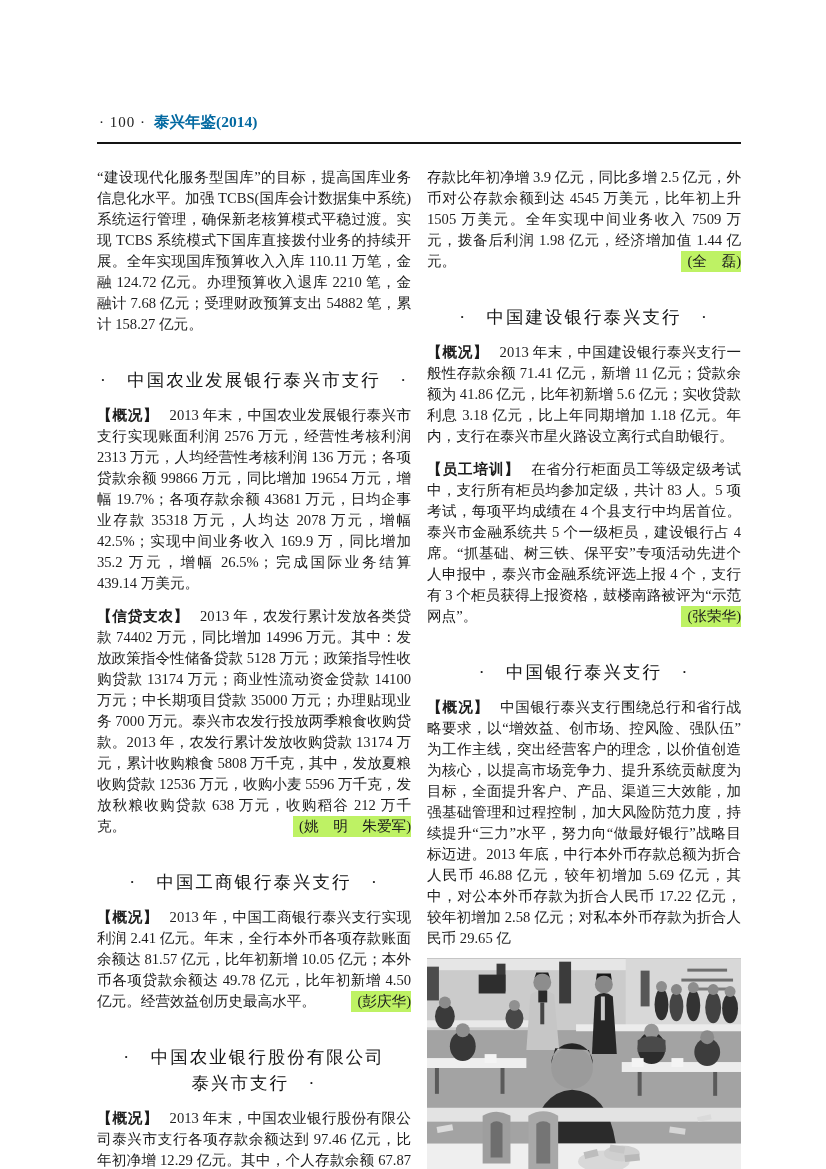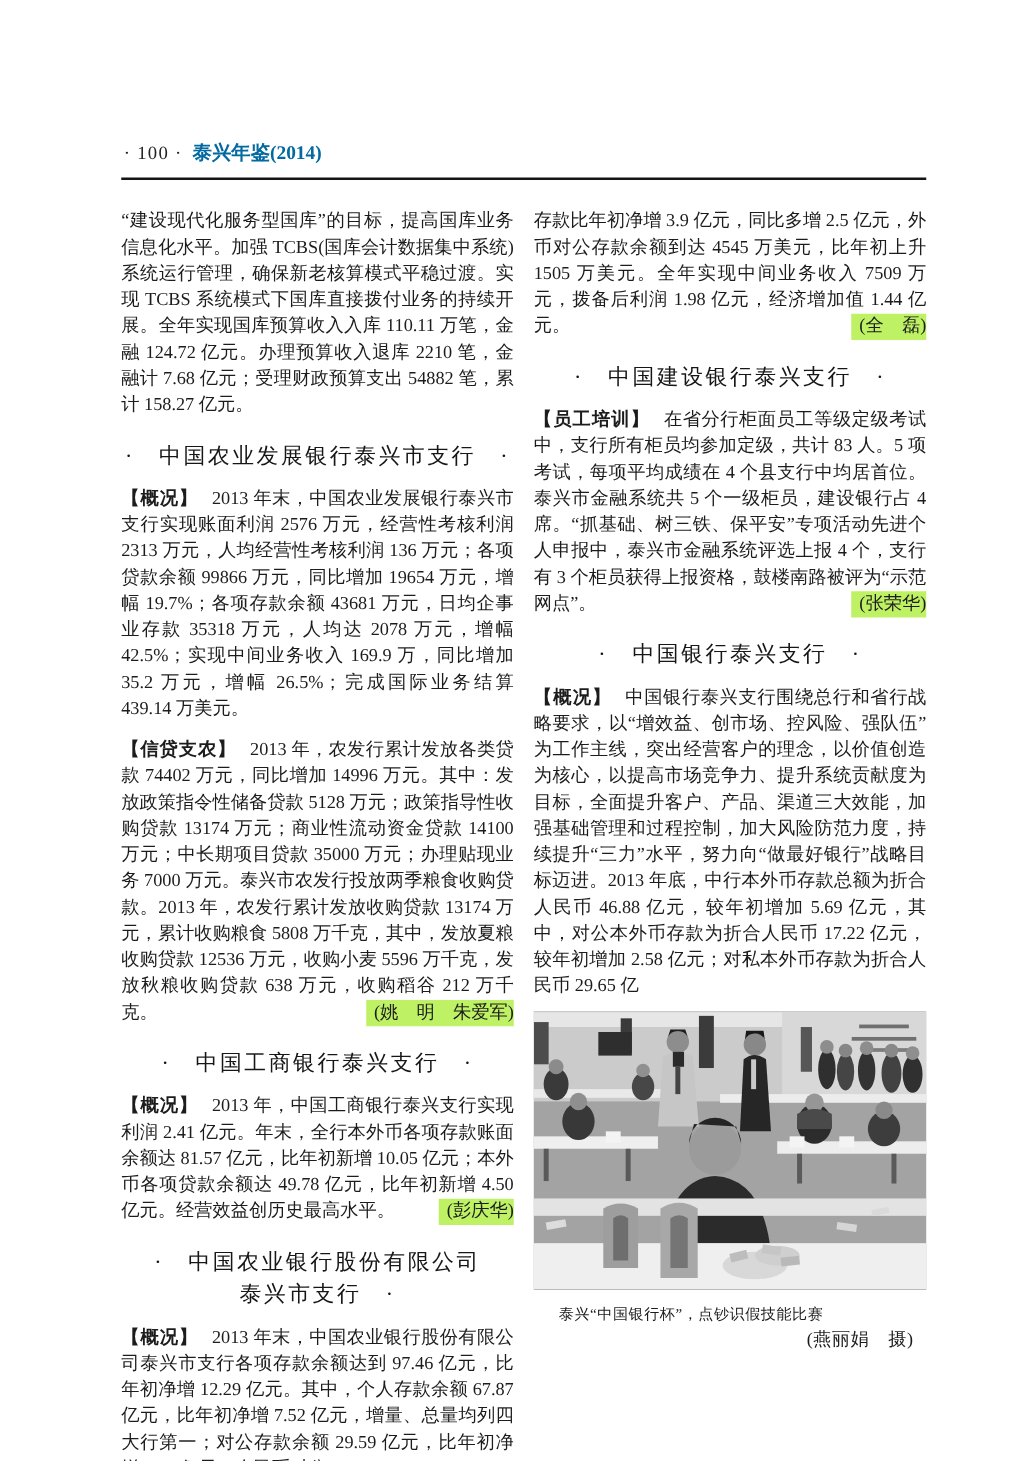--- a/index.html
+++ b/index.html
@@ -17,21 +17,21 @@
   .cols{display:flex;gap:16px;margin-top:11px;}
   .col{width:314px;}
 
   p.body{font-size:14.6px;line-height:21px;text-align:justify;
          margin:12px 0 9px 0;position:relative;word-break:break-word;}
   p.body .label{font-weight:bold;margin-right:11px;letter-spacing:.5px;}
   .sig{position:absolute;right:0;bottom:0;background:#bef264;padding-left:6px;
        font-size:14.6px;}
 
   .sec-head{font-size:17.5px;text-align:center;letter-spacing:2px;
-            margin:17px 0 13px 0;font-weight:500;color:#161616;}
+            margin:33px 0 13px 0;font-weight:500;color:#161616;}
   .sec-head.tight{margin-bottom:2px;}
   .sec-head.second{margin-top:2px;margin-bottom:13px;}
 
   .photo-wrap{width:314px;height:223px;margin-top:7px;overflow:hidden;
               background:#b9b9b9;}
   .photo-wrap svg{display:block;}
   .caption{font-size:12px;line-height:21px;margin-top:9px;padding-left:20px;
            letter-spacing:.5px;}
   .credit{font-size:14.5px;line-height:21px;text-align:right;padding-right:10px;
           letter-spacing:.5px;}
@@ -66,20 +66,21 @@
         <div class="sec-head second">泰兴市支行　·</div>
 
         <p class="body"><span class="label">【概况】</span><span>2013 年末，中国农业银行股份有限公司泰兴市支行各项存款余额达到 97.46 亿元，比年初净增 12.29 亿元。其中，个人存款余额 67.87 亿元，比年初净增 7.52 亿元，增量、总量均列四大行第一；对公存款余额 29.59 亿元，比年初净增 4.77 亿元，人民币对公</span></p>
       </div>
 
       <div class="col">
         <p class="body"><span>存款比年初净增 3.9 亿元，同比多增 2.5 亿元，外币对公存款余额到达 4545 万美元，比年初上升 1505 万美元。全年实现中间业务收入 7509 万元，拨备后利润 1.98 亿元，经济增加值 1.44 亿元。</span><span class="sig">(全　磊)</span></p>
 
         <div class="sec-head">·　中国建设银行泰兴支行　·</div>
 
+        <p class="body"><span class="label">【概况】</span><span>2013 年末，中国建设银行泰兴支行一般性存款余额 71.41 亿元，新增 11 亿元；贷款余额为 41.86 亿元，比年初新增 5.6 亿元；实收贷款利息 3.18 亿元，比上年同期增加 1.18 亿元。年内，支行在泰兴市星火路设立离行式自助银行。</span></p>
 
         <p class="body"><span class="label">【员工培训】</span><span>在省分行柜面员工等级定级考试中，支行所有柜员均参加定级，共计 83 人。5 项考试，每项平均成绩在 4 个县支行中均居首位。泰兴市金融系统共 5 个一级柜员，建设银行占 4 席。“抓基础、树三铁、保平安”专项活动先进个人申报中，泰兴市金融系统评选上报 4 个，支行有 3 个柜员获得上报资格，鼓楼南路被评为“示范网点”。</span><span class="sig">(张荣华)</span></p>
 
         <div class="sec-head">·　中国银行泰兴支行　·</div>
 
         <p class="body"><span class="label">【概况】</span><span>中国银行泰兴支行围绕总行和省行战略要求，以“增效益、创市场、控风险、强队伍”为工作主线，突出经营客户的理念，以价值创造为核心，以提高市场竞争力、提升系统贡献度为目标，全面提升客户、产品、渠道三大效能，加强基础管理和过程控制，加大风险防范力度，持续提升“三力”水平，努力向“做最好银行”战略目标迈进。2013 年底，中行本外币存款总额为折合人民币 46.88 亿元，较年初增加 5.69 亿元，其中，对公本外币存款为折合人民币 17.22 亿元，较年初增加 2.58 亿元；对私本外币存款为折合人民币 29.65 亿</span></p>
 
         <div class="photo-wrap">
           <svg viewBox="0 0 316 223" width="314" height="223" xmlns="http://www.w3.org/2000/svg">
             <g>

